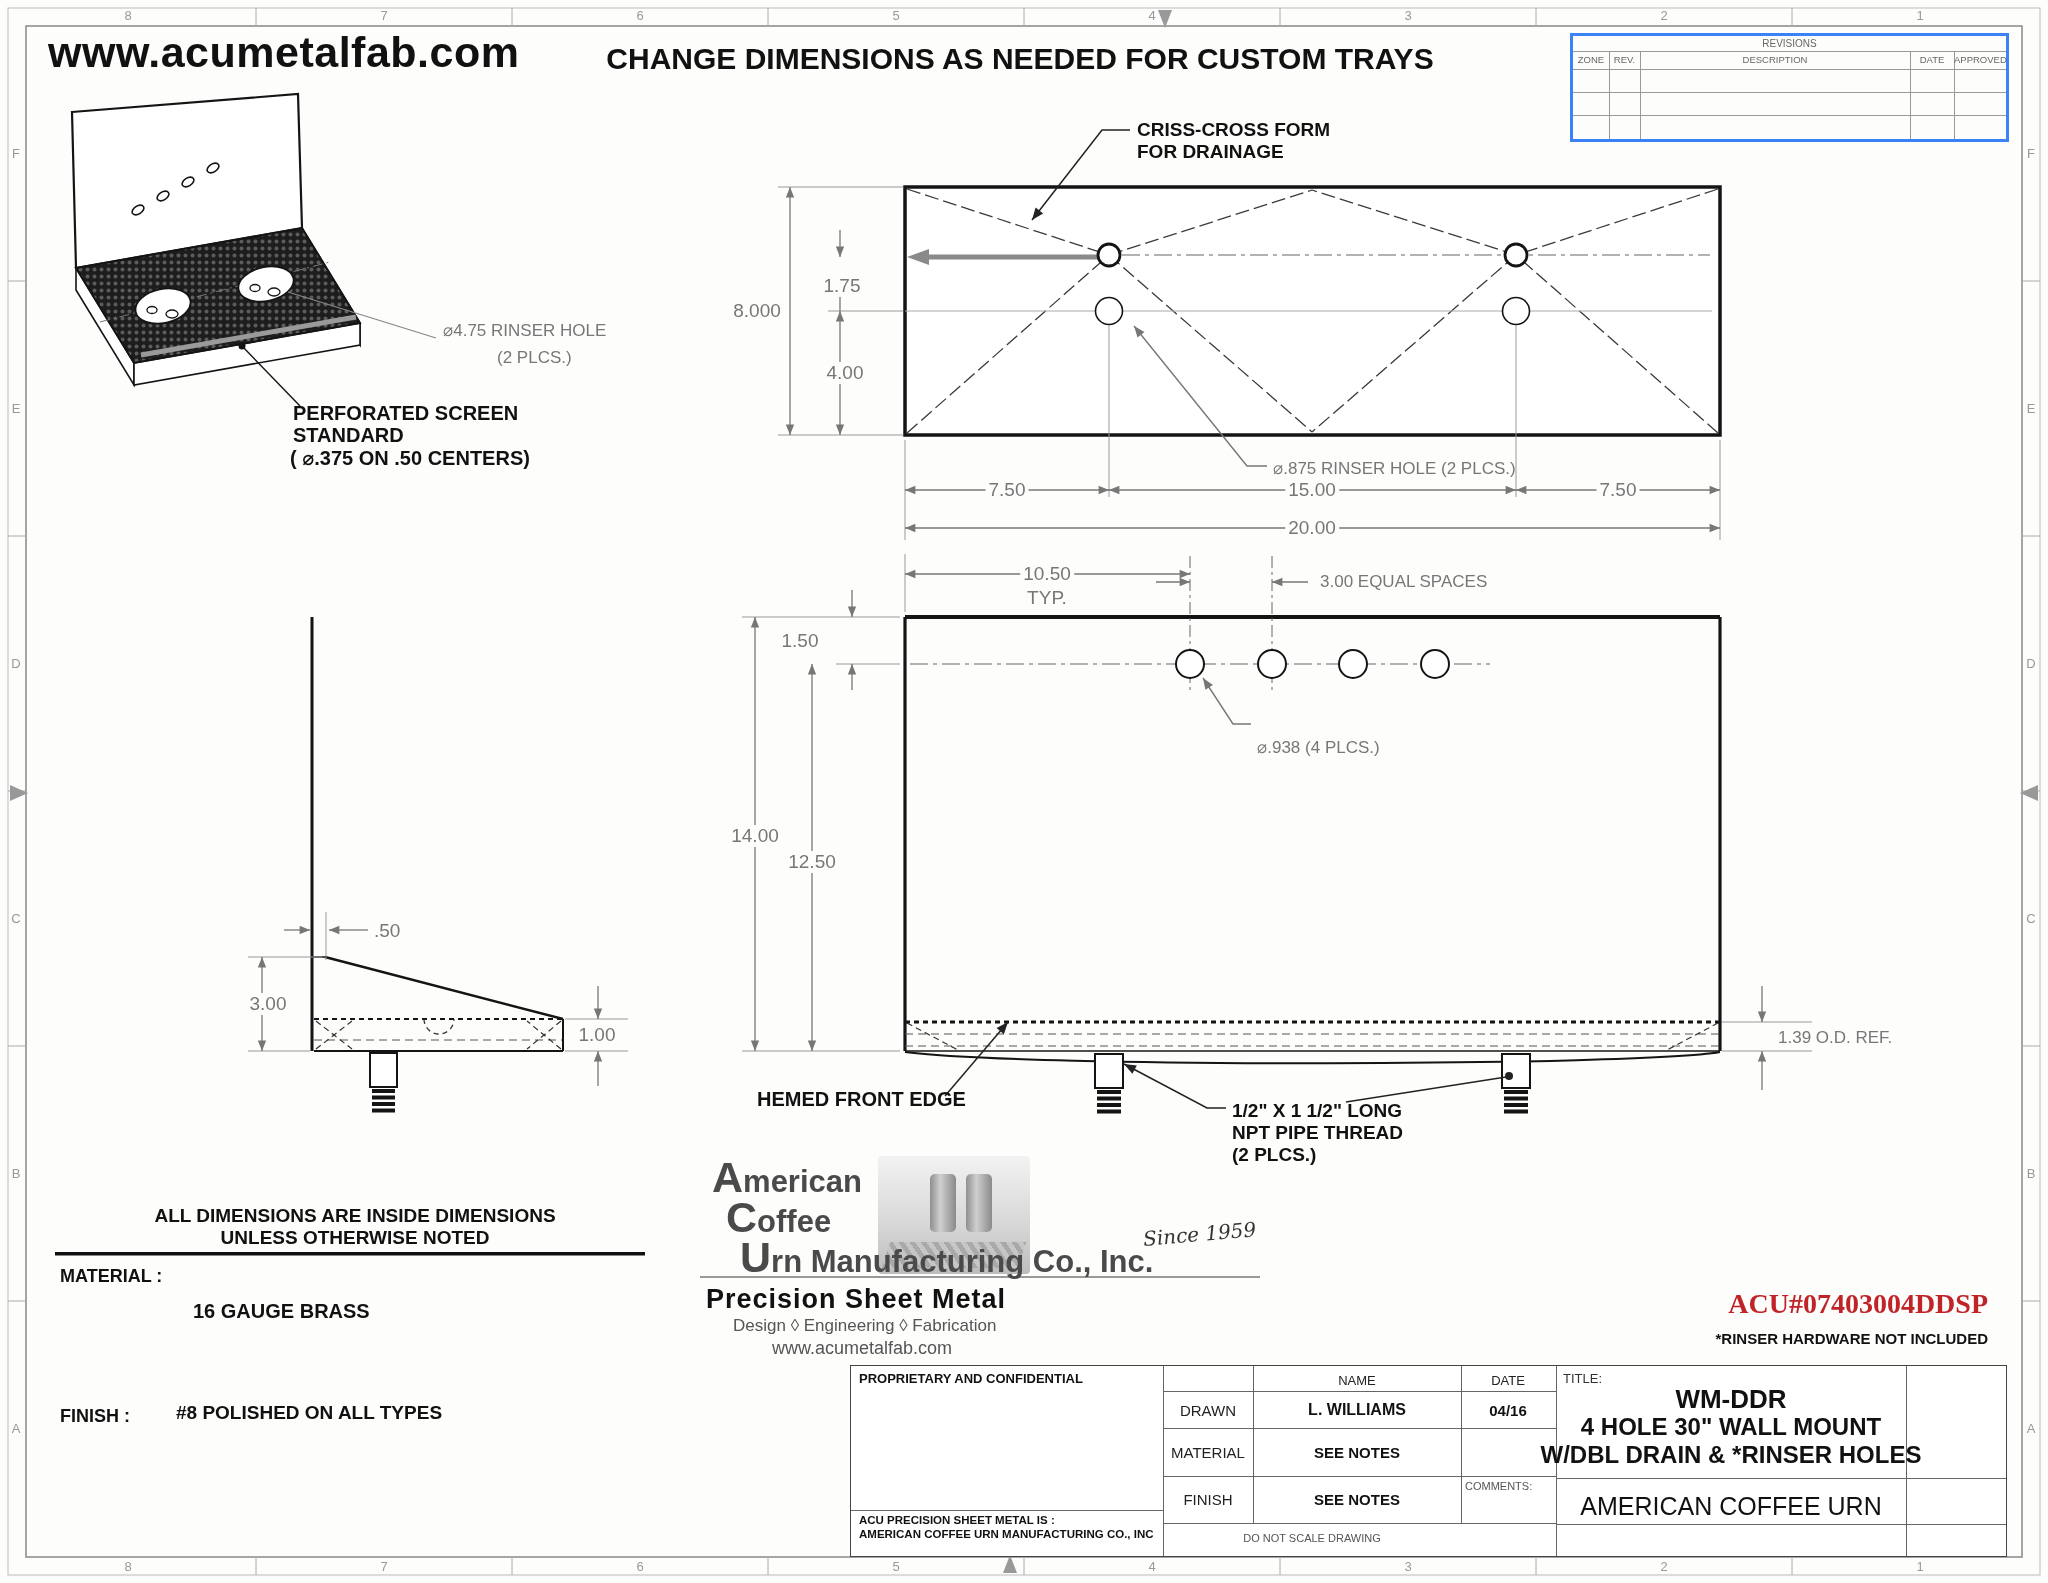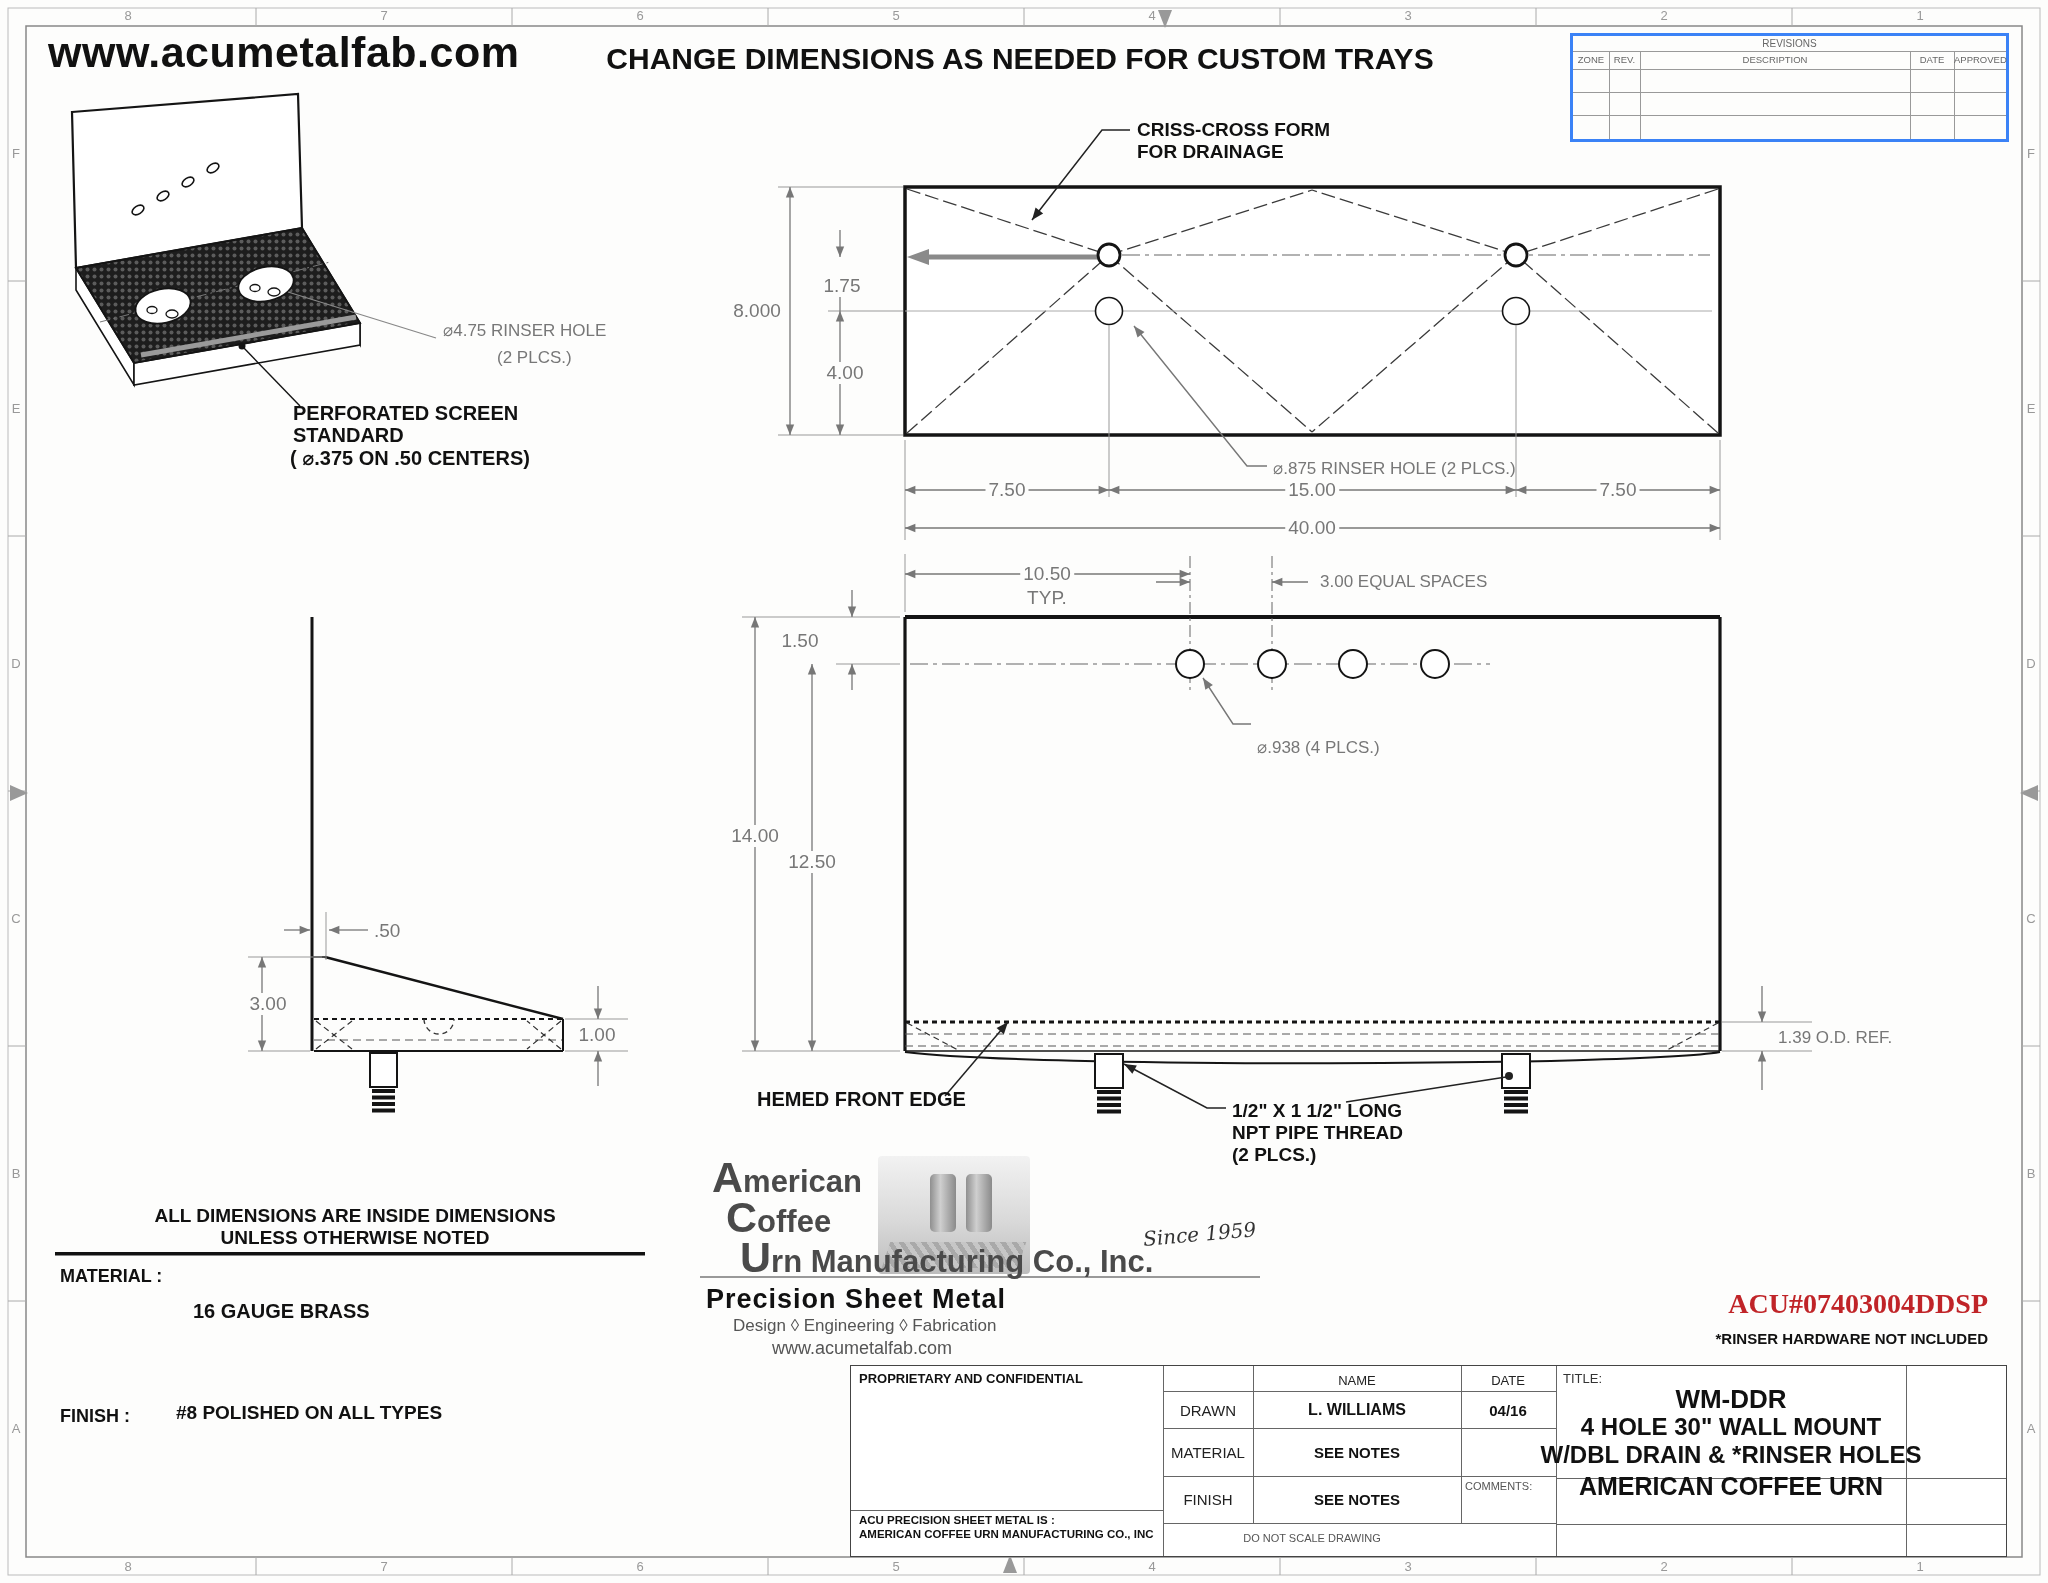--- a/index.html
+++ b/index.html
@@ -338,21 +338,21 @@
 
   <div class="t lbl" style="left:1137px;top:119px">CRISS-CROSS FORM</div>
   <div class="t lbl" style="left:1137px;top:141px">FOR DRAINAGE</div>
   <div class="t dimL" style="left:1273px;top:458px">⌀.875 RINSER HOLE (2 PLCS.)</div>
   <div class="t dim" style="left:757px;top:311px">8.000</div>
   <div class="t dim" style="left:842px;top:286px">1.75</div>
   <div class="t dim" style="left:845px;top:373px">4.00</div>
   <div class="t dim" style="left:1007px;top:490px">7.50</div>
   <div class="t dim" style="left:1312px;top:490px">15.00</div>
   <div class="t dim" style="left:1618px;top:490px">7.50</div>
-  <div class="t dim" style="left:1312px;top:528px">40.00</div>
+  <div class="t dim" style="left:1312px;top:528px">20.00</div>
 
   <div class="t dim" style="left:1047px;top:574px">10.50</div>
   <div class="t dim" style="left:1047px;top:598px">TYP.</div>
   <div class="t dimL" style="left:1320px;top:572px">3.00 EQUAL SPACES</div>
   <div class="t dim" style="left:800px;top:641px">1.50</div>
   <div class="t dim" style="left:755px;top:836px">14.00</div>
   <div class="t dim" style="left:812px;top:862px">12.50</div>
   <div class="t dimL" style="left:1257px;top:737px">⌀.938 (4 PLCS.)</div>
   <div class="t dimL" style="left:1778px;top:1028px">1.39 O.D. REF.</div>
   <div class="t lbl" style="left:757px;top:1088px;font-size:20px">HEMED FRONT EDGE</div>
@@ -414,16 +414,16 @@
     <div class="tt cell-val" style="left:506px;top:86px">SEE NOTES</div>
     <div class="tt cell-label" style="left:357px;top:133px">FINISH</div>
     <div class="tt cell-val" style="left:506px;top:133px">SEE NOTES</div>
     <div class="tt tiny" style="left:614px;top:114px">COMMENTS:</div>
     <div class="tt tiny" style="left:461px;top:166px;transform:translateX(-50%)">DO NOT SCALE DRAWING</div>
 
     <div class="tt" style="left:712px;top:5px;font-size:13px;color:#333">TITLE:</div>
     <div class="tt" style="left:880px;top:33px;font-size:26px;font-weight:bold;transform:translate(-50%,-50%)">WM-DDR</div>
     <div class="tt" style="left:880px;top:61px;font-size:24px;font-weight:bold;transform:translate(-50%,-50%)">4 HOLE   30" WALL MOUNT</div>
     <div class="tt" style="left:880px;top:89px;font-size:24px;font-weight:bold;transform:translate(-50%,-50%)">W/DBL DRAIN &amp; *RINSER HOLES</div>
-    <div class="tt" style="left:880px;top:120px;font-size:25px;font-weight:bold;transform:translate(-50%,-50%)">AMERICAN COFFEE URN</div>
+    <div class="tt" style="left:880px;top:140px;font-size:25px;font-weight:normal;transform:translate(-50%,-50%)">AMERICAN COFFEE URN</div>
   </div>
 
 </div>
 
 </body></html>

